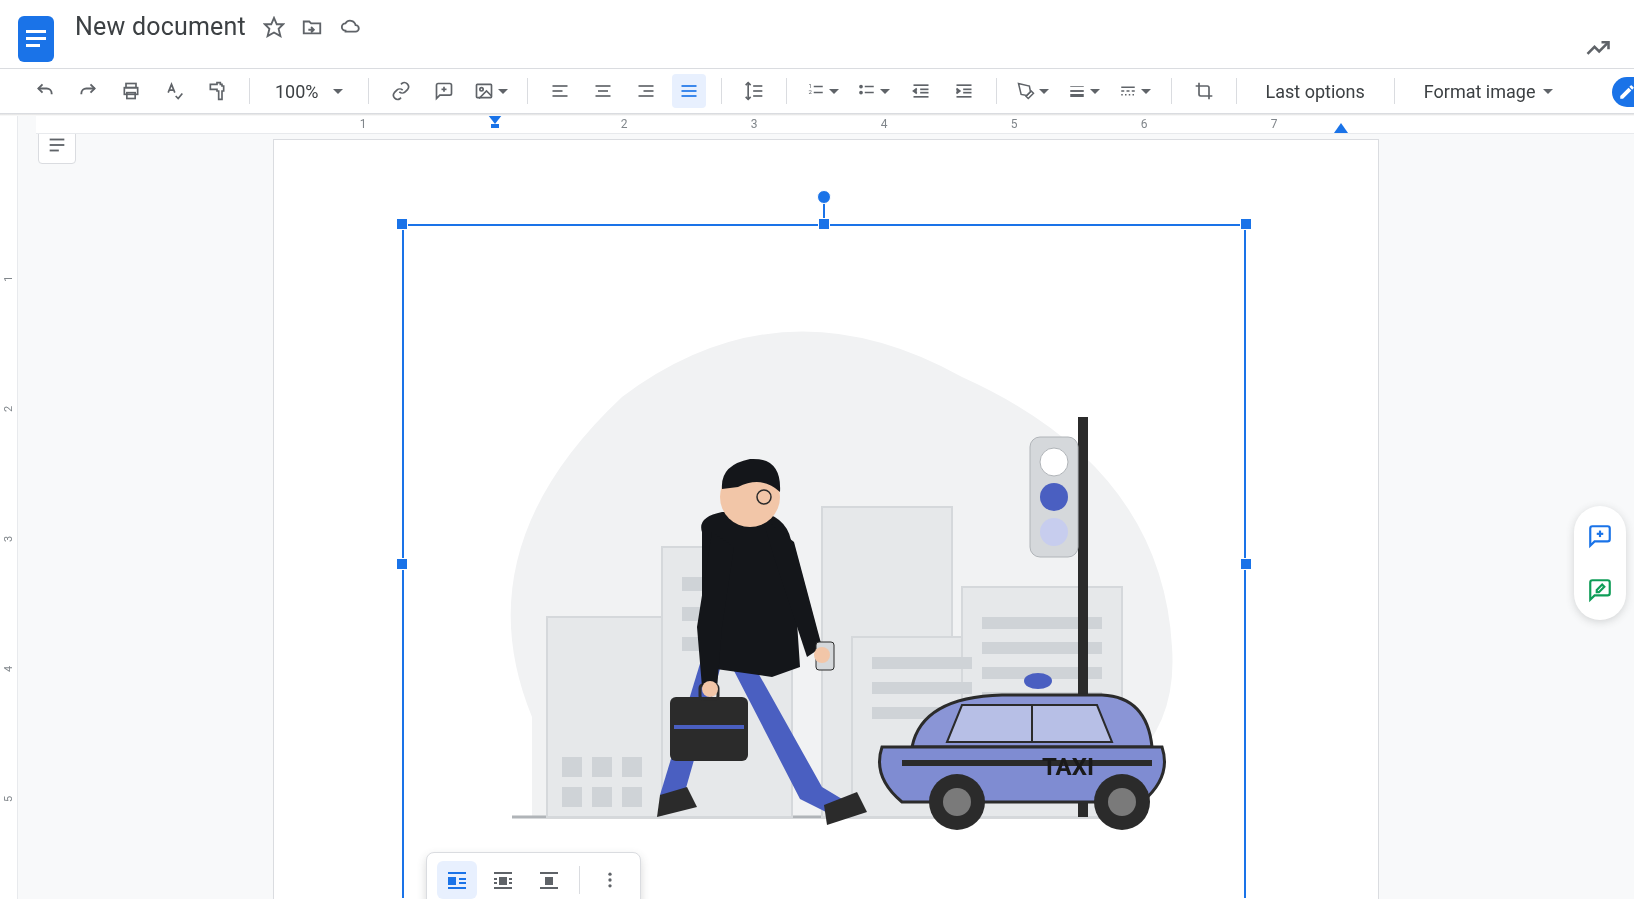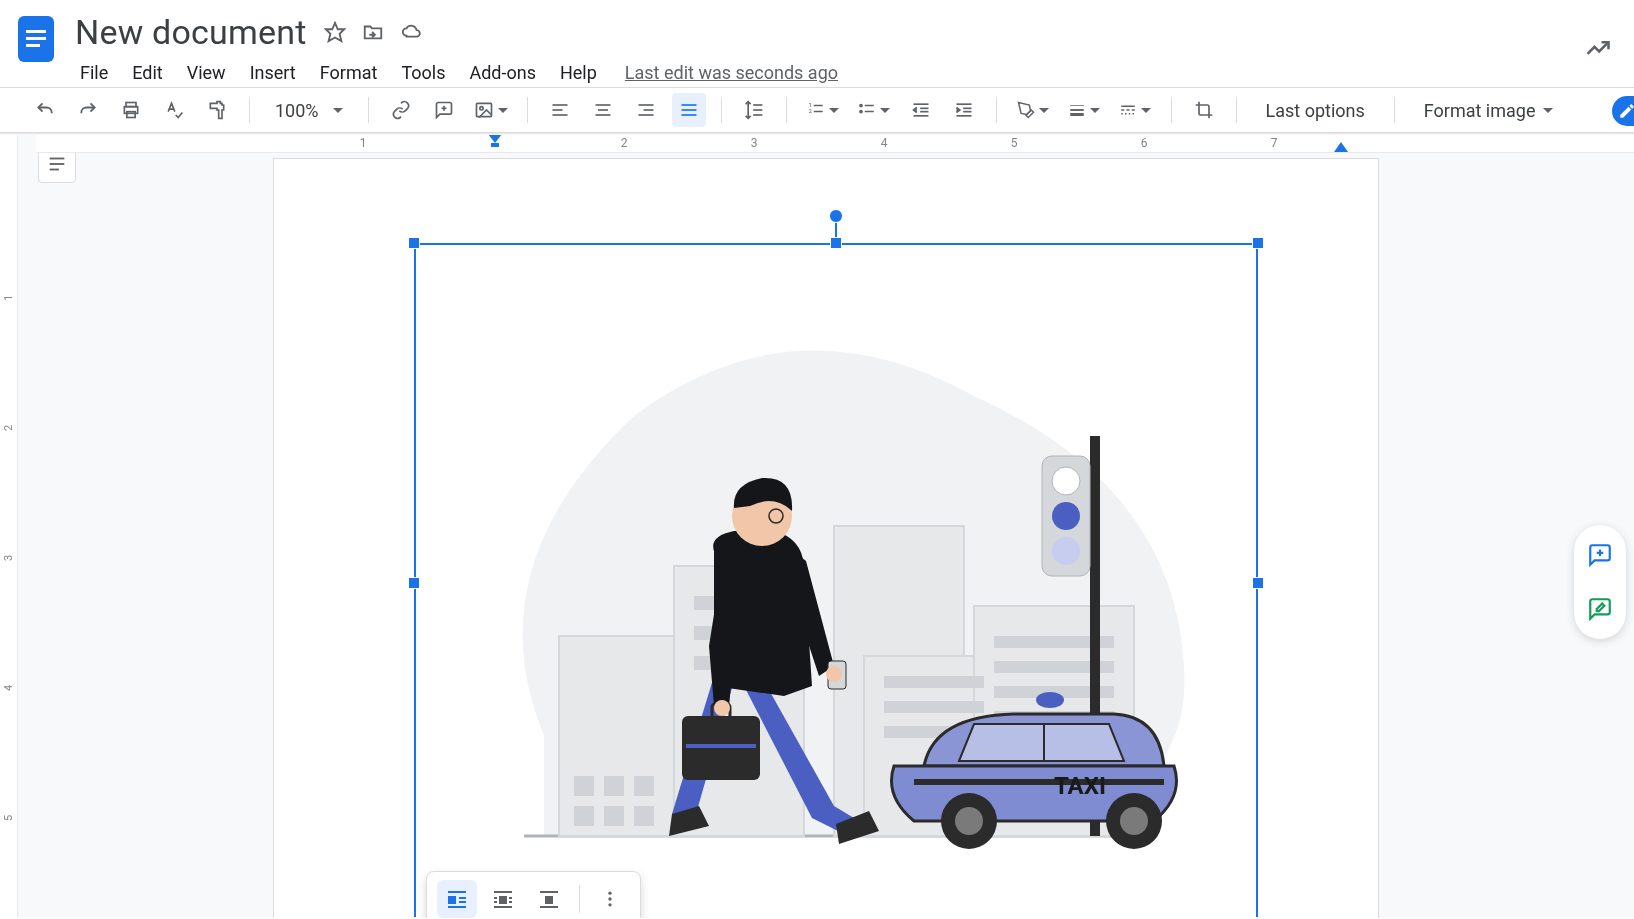--- a/index.html
+++ b/index.html
@@ -27,21 +27,21 @@
   height: 58px;
   display: flex;
   align-items: center;
   justify-content: center;
   margin-right: 10px;
 }
 .docs-logo svg { width: 40px; height: 54px; }
 .title-area { flex: 1; }
 .title-row { display: flex; align-items: center; gap: 12px; margin-bottom: 4px; }
 .doc-title {
-  font-size: 34px;
+  font-size: 25px;
   color: #3c4043;
   letter-spacing: 0.2px;
   border: 1px solid transparent;
   padding: 1px 4px;
 }
 .title-icons { display: flex; gap: 16px; align-items: center; color: #5f6368; }
 .title-icons span { display:flex; align-items:center; }
 .menubar { display: flex; gap: 4px; align-items: center; }
 .menu-item {
   font-size: 18px;
@@ -179,21 +179,21 @@
 .page {
   width: 1104px;
   margin: 6px auto 0;
   background: #fff;
   min-height: 900px;
   box-shadow: 0 0 0 1px #dadce0;
   position: relative;
 }
 .image-sel {
   position: absolute;
-  left: 140px;
+  left: 128px;
   top: 84px;
   width: 844px;
   height: 680px;
   border-radius: 7px;
 }
 .sel-border {
   position:absolute; inset:0;
   border: 2px solid #1a73e8;
 }
 .handle {
@@ -282,31 +282,20 @@
               <path d="M3 6h6l2 2h10v11H3z"></path>
               <path d="M11 12l3 3-3 3M14 15H8"></path>
             </svg>
           </span>
         <span>
             <svg width="24" height="22" viewBox="0 0 24 24" fill="none" stroke="#5f6368" stroke-width="2">
               <path d="M6 16a4 4 0 010-8 6 6 0 0111 2 3.5 3.5 0 010 7H6z"></path>
             </svg>
           </span>
       </div>
-    </div>
-    <div class="menubar">
-      <div class="menu-item">File</div>
-      <div class="menu-item">Edit</div>
-      <div class="menu-item">View</div>
-      <div class="menu-item">Insert</div>
-      <div class="menu-item">Format</div>
-      <div class="menu-item">Tools</div>
-      <div class="menu-item">Add-ons</div>
-      <div class="menu-item">Help</div>
-      <div class="last-edit">Last edit was seconds ago</div>
     </div>
   </div>
   <div class="activity-icon">
     <svg width="28" height="28" viewBox="0 0 24 24" fill="none" stroke="#5f6368" stroke-width="2.2">
         <polyline points="3,17 9,11 13,15 21,7"></polyline>
         <polyline points="15,7 21,7 21,13"></polyline>
       </svg>
   </div>
 </div>
 

